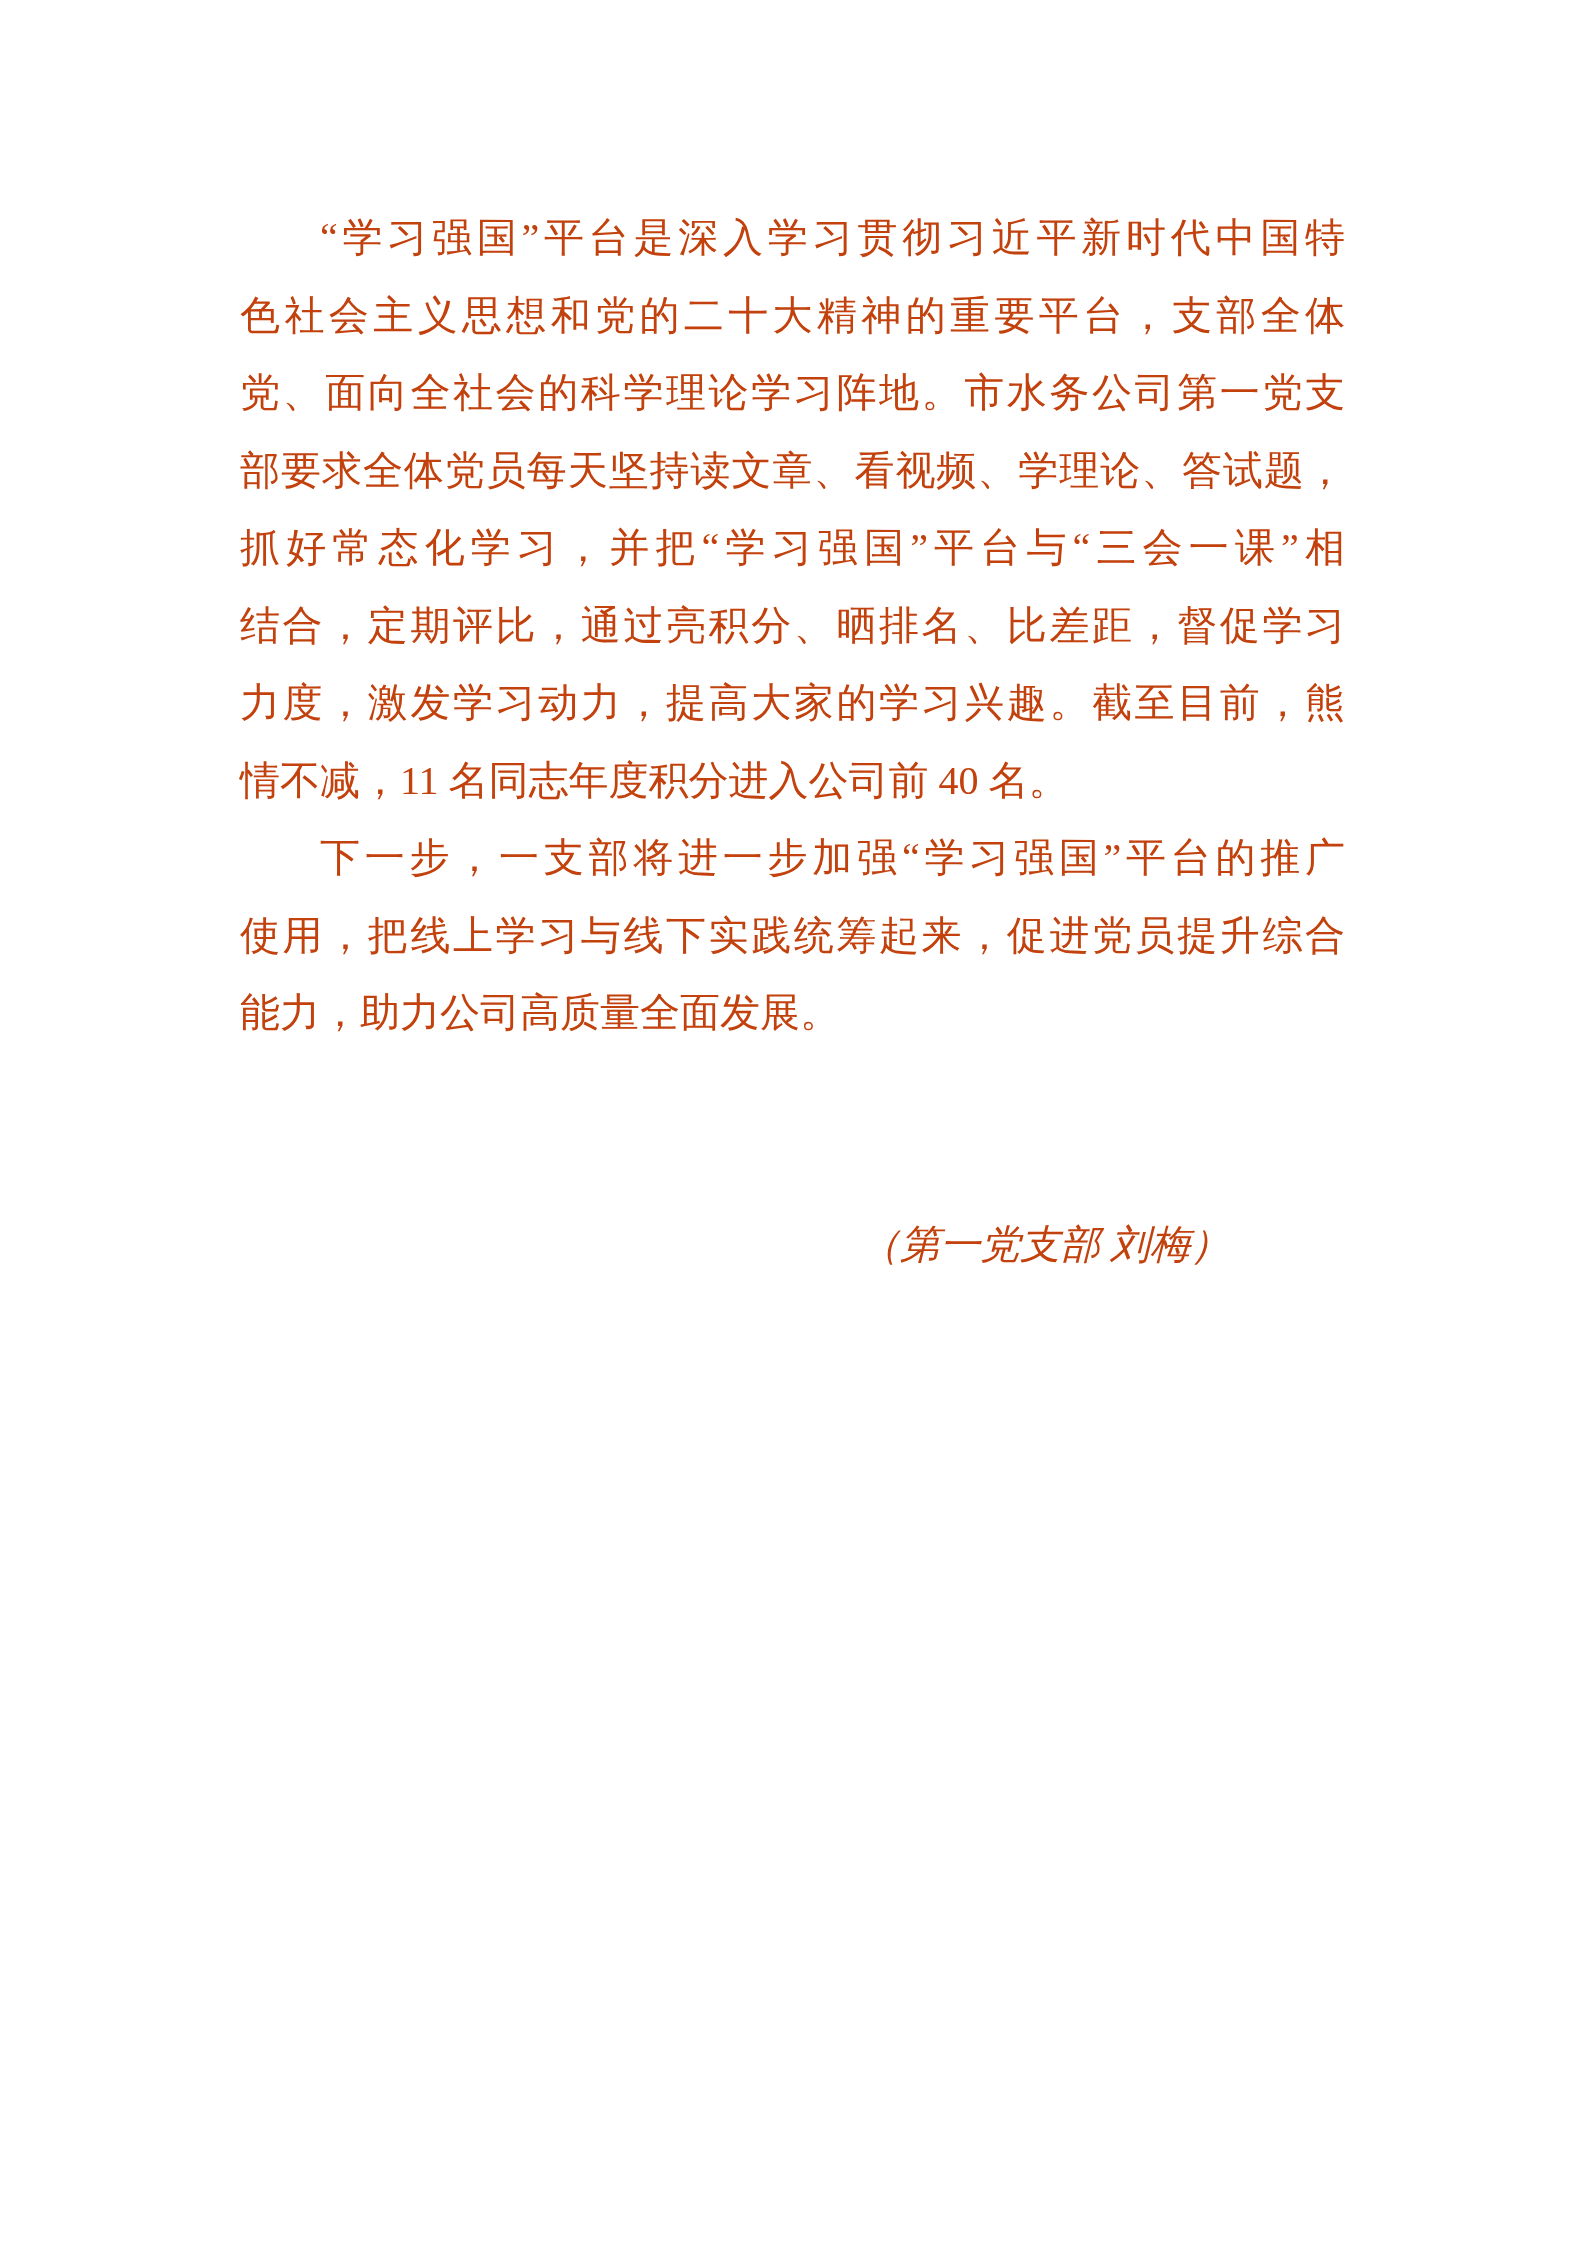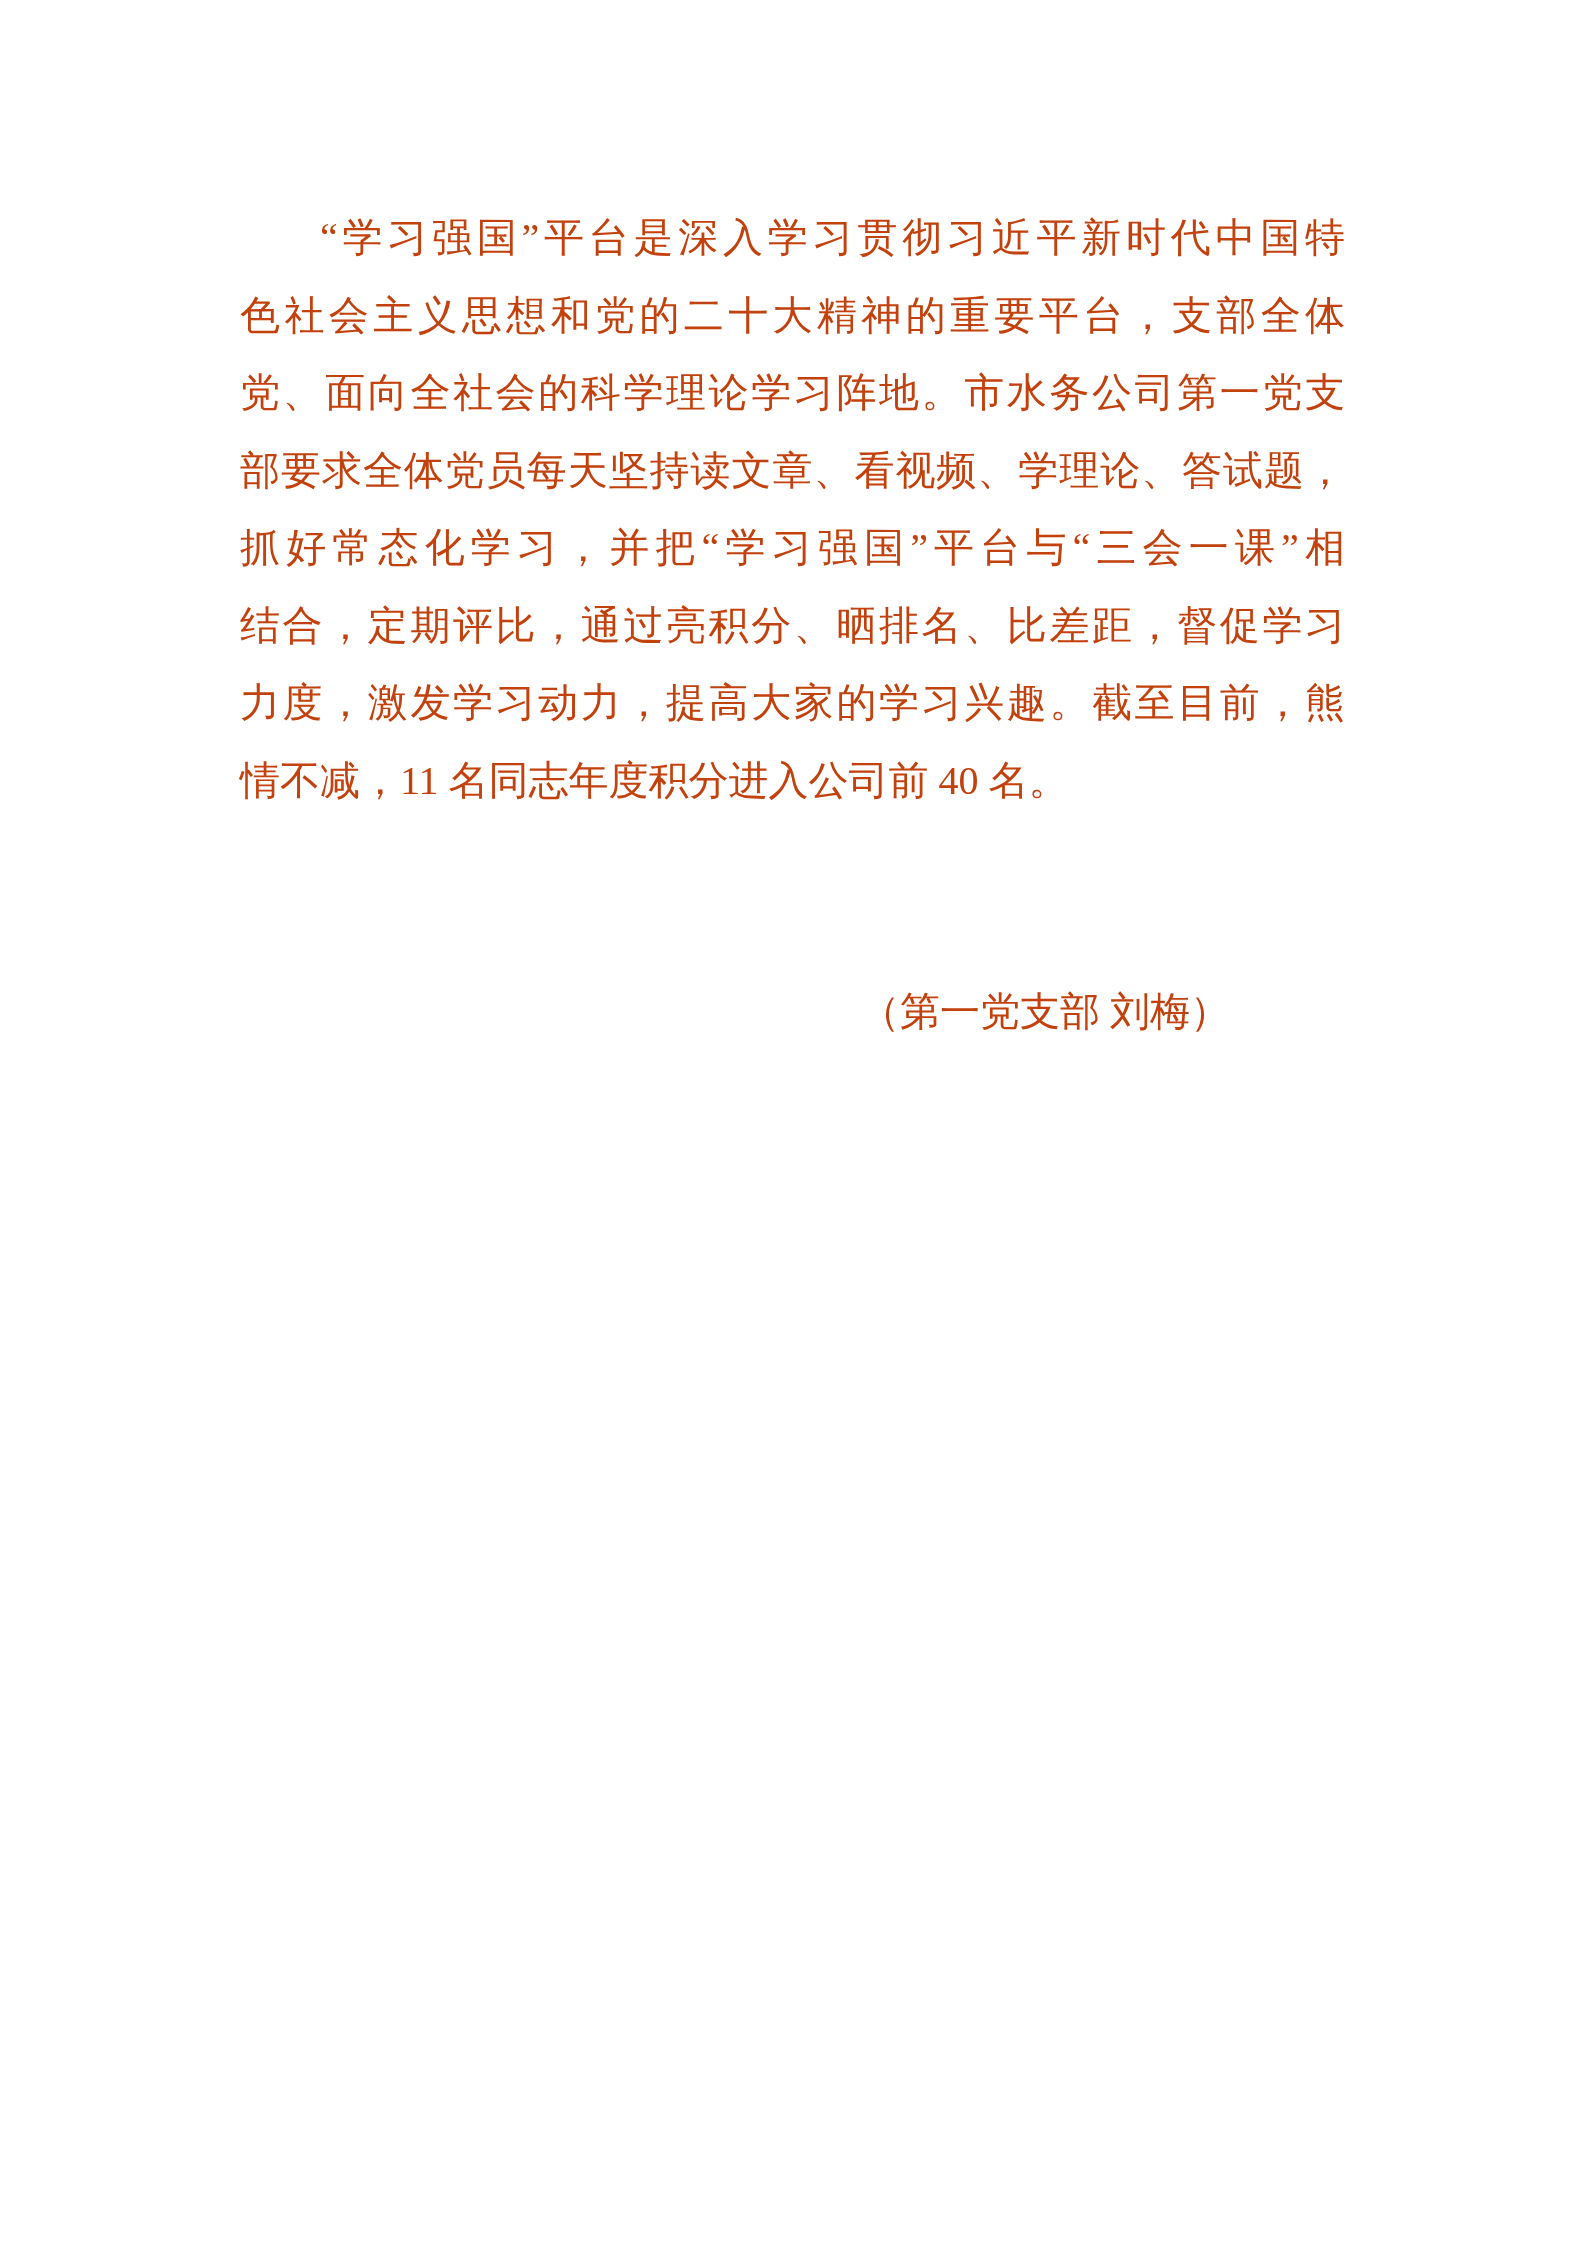--- a/index.html
+++ b/index.html
@@ -36,36 +36,42 @@
   .body-line.para-end {
     text-align: center;
     text-align-last: left;
   }
   .signature {
     margin-top: 154px;
     margin-left: 620px;
     text-align: center;
     text-align-last: left;
     white-space: pre;
+    font-style: italic;
   }
 </style>
 </head>
 <body>
 
 <div class="page">
   <div class="content">
 
     <div>
       <div class="body-line indent">“学习强国”平台是深入学习贯彻习近平新时代中国特</div>
       <div class="body-line">色社会主义思想和党的二十大精神的重要平台，支部全体</div>
       <div class="body-line">党、面向全社会的科学理论学习阵地。市水务公司第一党支</div>
       <div class="body-line">部要求全体党员每天坚持读文章、看视频、学理论、答试题，</div>
       <div class="body-line">抓好常态化学习，并把“学习强国”平台与“三会一课”相</div>
       <div class="body-line">结合，定期评比，通过亮积分、晒排名、比差距，督促学习</div>
       <div class="body-line">力度，激发学习动力，提高大家的学习兴趣。截至目前，熊</div>
       <div class="body-line para-end">情不减，11 名同志年度积分进入公司前 40 名。</div>
     </div>
 
+    <div>
+      <div class="body-line indent">下一步，一支部将进一步加强“学习强国”平台的推广</div>
+      <div class="body-line">使用，把线上学习与线下实践统筹起来，促进党员提升综合</div>
+      <div class="body-line para-end">能力，助力公司高质量全面发展。</div>
+    </div>
 
     <div class="signature">（第一党支部 刘梅）</div>
 
   </div>
 </div>
 
 </body></html>

